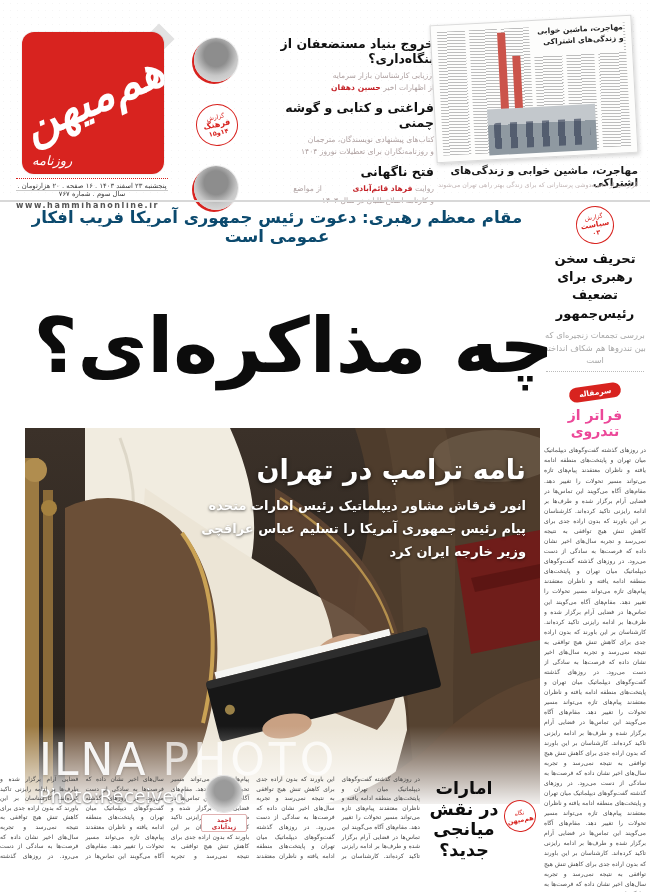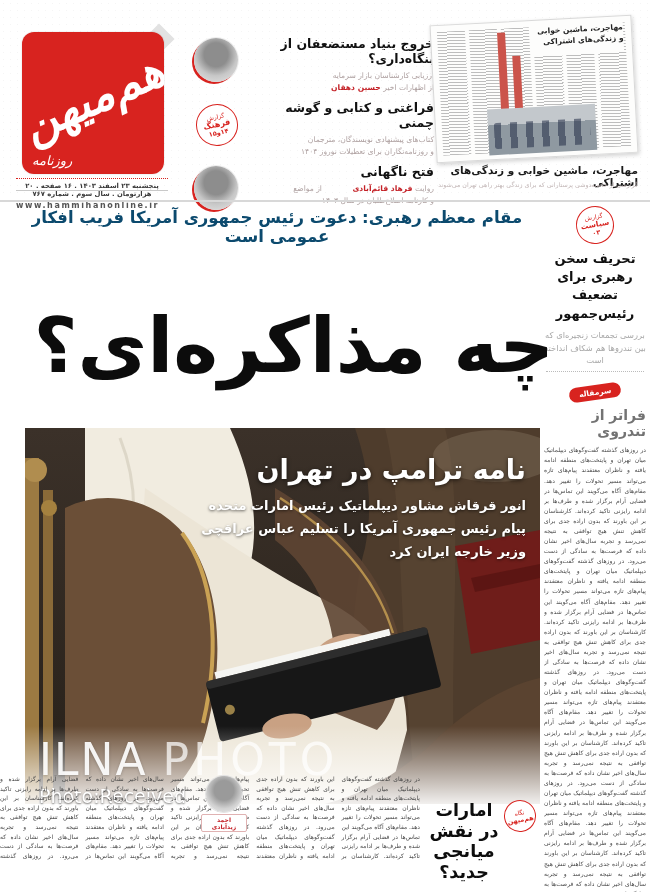--- a/index.html
+++ b/index.html
@@ -29,21 +29,21 @@
     display:flex; align-items:center; justify-content:center;
     color:#fff; font-weight:bold; font-size:46px; transform:rotate(-24deg);
     font-style:italic; letter-spacing:-2px; white-space:nowrap;
   }
   .logo-rozname {
     position:absolute; left:10px; bottom:6px; color:#fff; font-size:13px;
     font-weight:normal; font-style:italic;
   }
   .dateline {
     position:absolute; left:16px; top:178px; width:152px;
-    font-size:6.8px; font-weight:bold; color:#3a3a3a; text-align:center;
+    font-size:6.8px; font-weight:normal; color:#3a3a3a; text-align:center;
     border-top:1px dotted #d8231f; padding-top:3px; direction:rtl;
   }
   .website {
     position:absolute; left:16px; top:190px; width:152px;
     font-size:8px; letter-spacing:1.6px; color:#555; text-align:left;
     border-top:1px solid #c9c9c9; padding-top:10px; direction:ltr;
     font-weight:bold;
   }
   
   .teasers { position:absolute; left:190px; top:34px; width:244px; }
@@ -107,21 +107,21 @@
   .sb-badge .b1 { font-size:6px; }
   .sb-badge .b2 { font-size:7.5px; font-weight:bold; }
   .sb-badge .b3 { font-size:6.5px; font-weight:bold; }
   .sb-title { font-size:13px; font-weight:bold; color:#101010; line-height:1.4; margin-bottom:6px; }
   .sb-sub { font-size:8.3px; color:#a8a8a8; line-height:1.55; margin-bottom:0; }
   .sb-dotted { border-top:1px dotted #bbb; margin:4px 2px 8px 2px; }
   .sb-edit-badge {
     display:inline-block; background:#d8231f; color:#fff; font-size:7.5px; font-weight:bold;
     padding:3px 10px; border-radius:10px; transform:rotate(-8deg); margin-bottom:7px;
   }
-  .sb-edit-title { font-size:14px; font-weight:bold; color:#737373; margin-bottom:6px;text-align:right; }
+  .sb-edit-title { font-size:14px; font-weight:bold; color:#ec4899; margin-bottom:6px; }
   .sb-filler {
     height:468px; overflow:hidden; text-align:justify; font-size:6px; line-height:1.68;
     color:#4a4a4a; direction:rtl;
   }
   
   .kicker {
     position:absolute; left:18px; top:208px; width:518px; text-align:center;
     font-size:16.5px; font-weight:bold; color:#0c4a6e;
   }
   .headline-light {
@@ -158,21 +158,21 @@
     width:36px; height:36px; border-radius:50%; margin:0 auto;
     background:radial-gradient(circle at 50% 40%, #9a9a9a 0 35%, #d2d2d2 65%, #efefef 100%);
     box-shadow:0 0 0 1px #e3e3e3;
   }
   .author-chip .a-name {
     margin-top:2px; background:#fff; border:1px solid #e0b2b2; color:#c42127;
     font-size:6px; font-weight:bold; padding:1px 2px; border-radius:2px;
   }
   .bottom-headline {
     position:absolute; left:427px; top:778px; width:74px; text-align:center;
-    font-size:17.5px; font-weight:bold; line-height:1.18; color:#0d0d0d;margin-top:22px;
+    font-size:17.5px; font-weight:bold; line-height:1.18; color:#0d0d0d;
   }
   .bottom-badge {
     position:absolute; left:504px; top:800px; width:32px; height:32px; border-radius:50%;
     border:1.4px solid #d8231f; color:#d8231f; display:flex; flex-direction:column;
     align-items:center; justify-content:center; transform:rotate(-10deg); background:#fff;
   }
   .bottom-badge .b1 { font-size:6px; }
   .bottom-badge .b2 { font-size:6.5px; font-weight:bold; }
 </style>
 </head>

